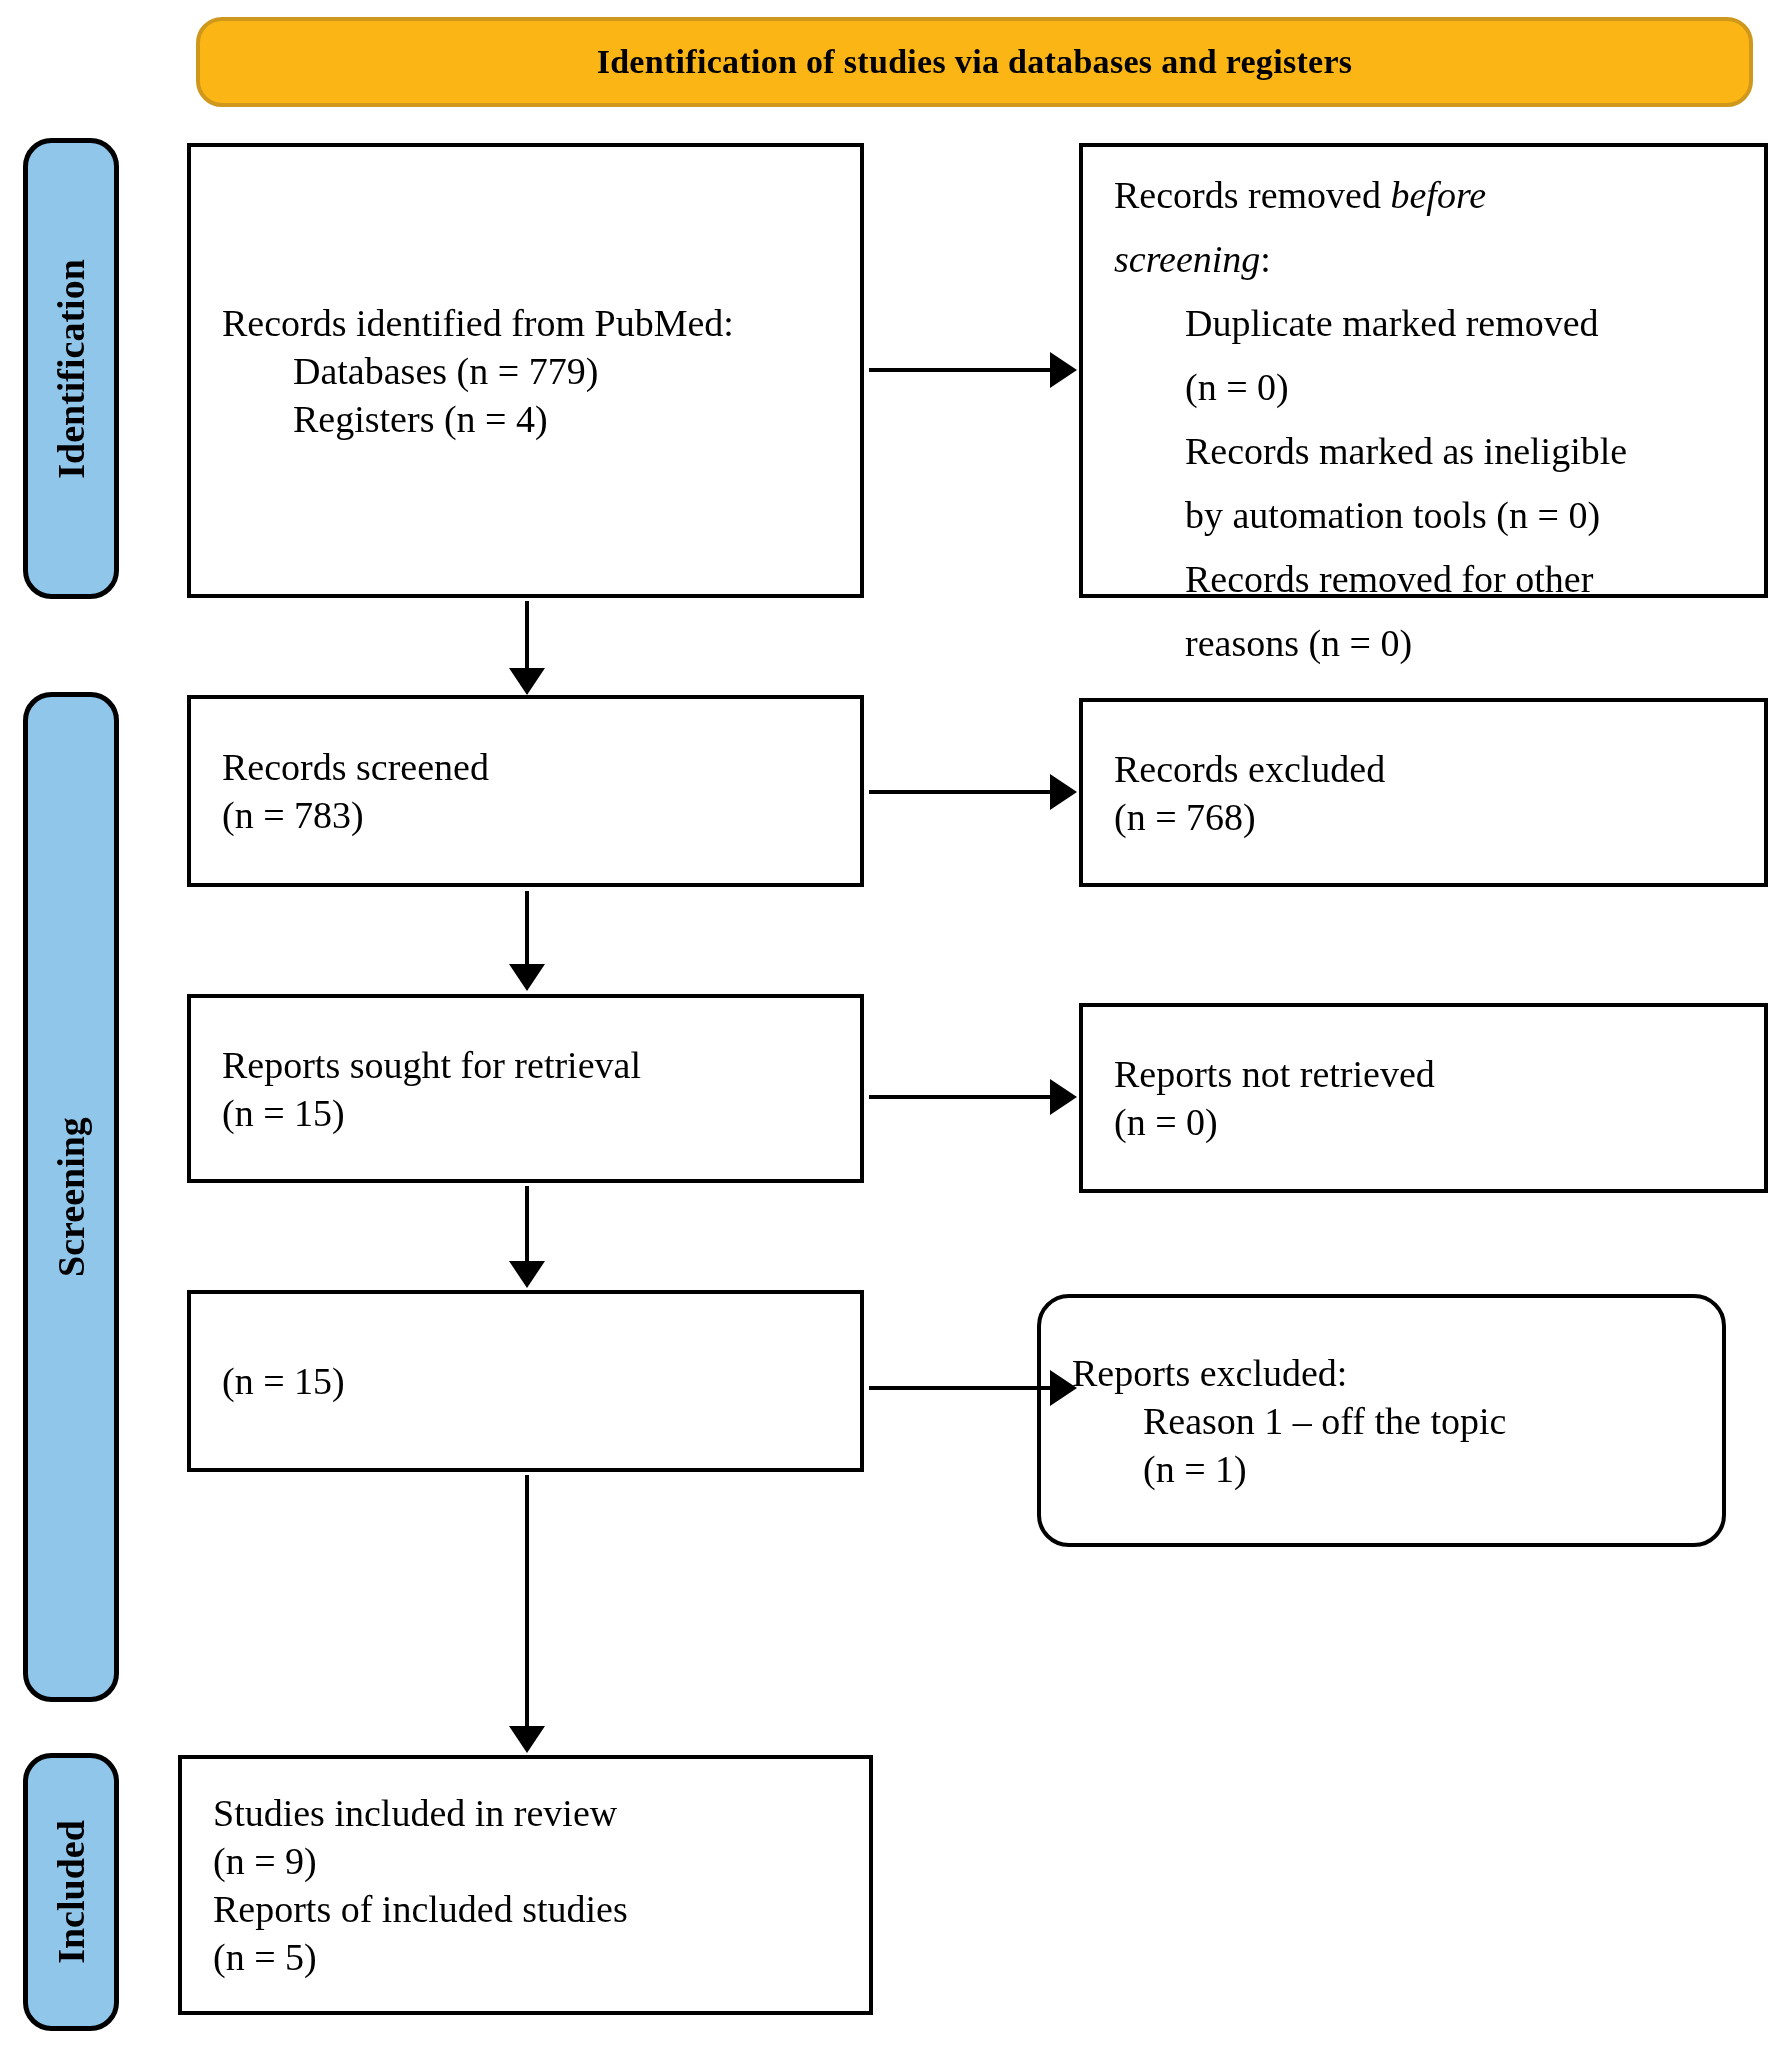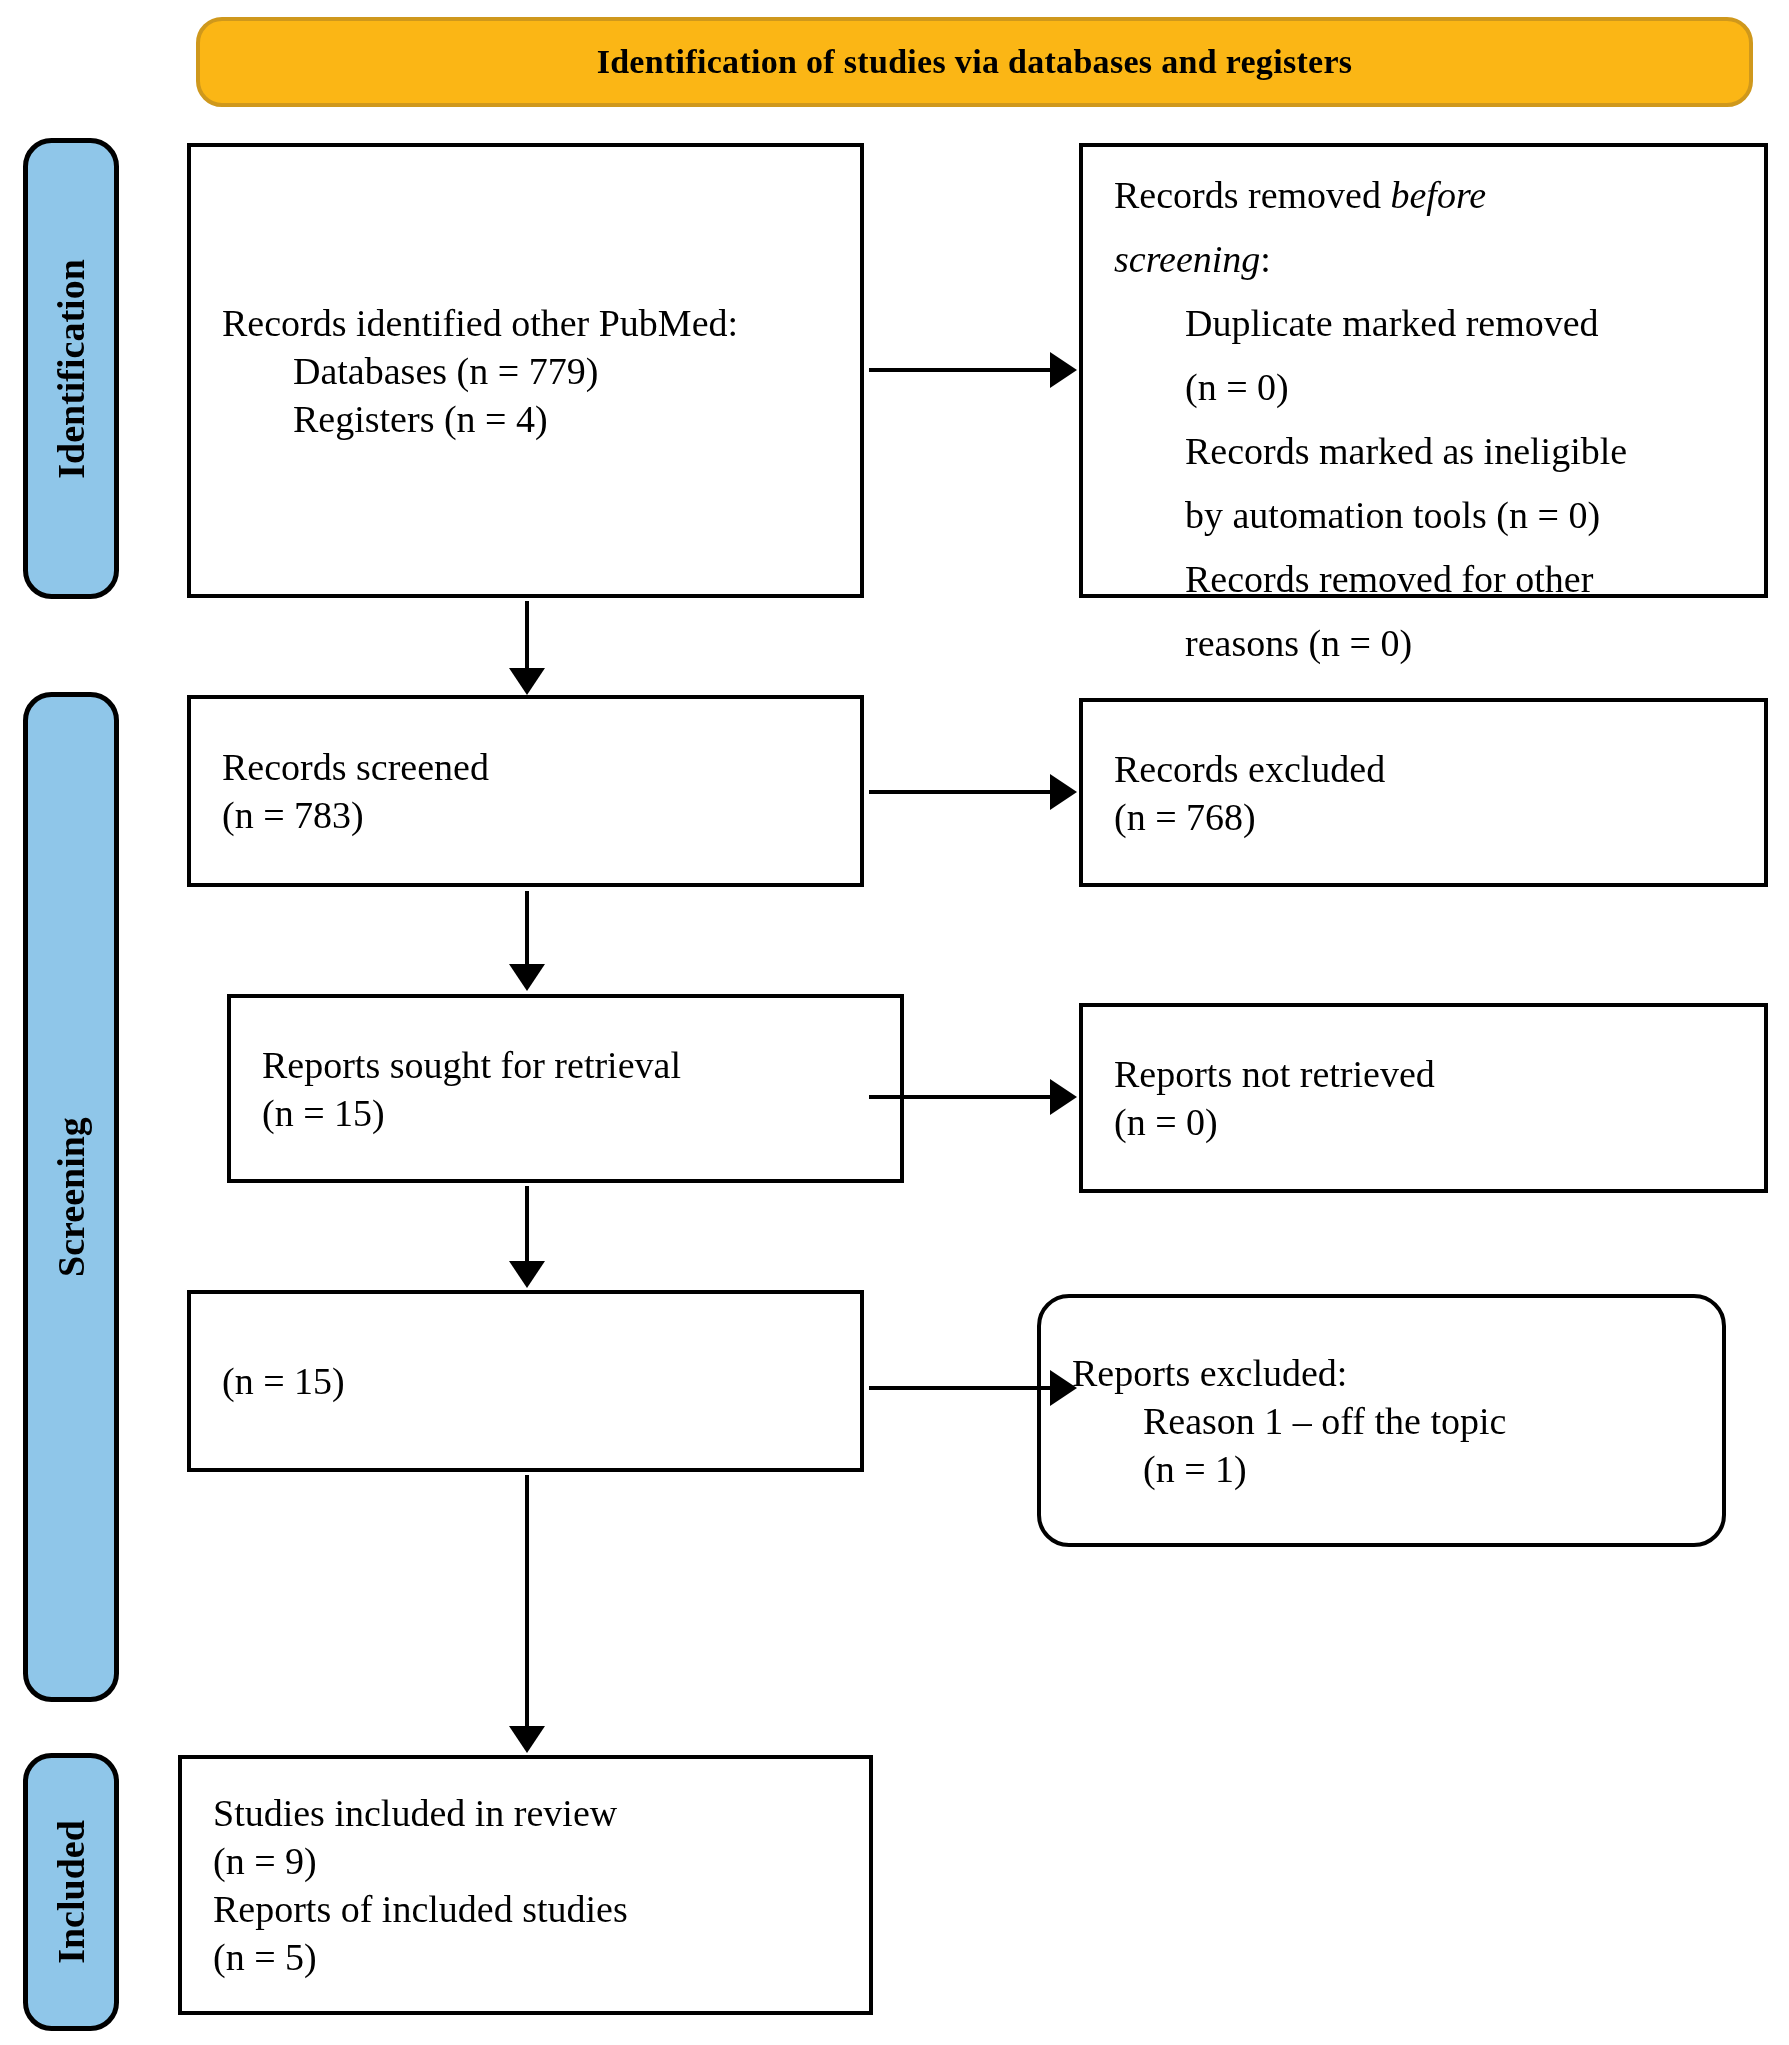--- a/index.html
+++ b/index.html
@@ -64,21 +64,21 @@
     line-height:48px;
   }
   .flowbox .line{white-space:nowrap;}
   .flowbox .line.indent{margin-left:71px;}
   .flowbox .italic{font-style:italic;}
   .flowbox.top-align{justify-content:flex-start;padding-top:24px;gap:16px;}
   #box-records-identified{left:187px;top:143px;width:677px;height:455px;}
   #box-records-removed{left:1079px;top:143px;width:689px;height:455px;}
   #box-records-screened{left:187px;top:695px;width:677px;height:192px;}
   #box-records-excluded{left:1079px;top:698px;width:689px;height:189px;}
-  #box-reports-sought{left:187px;top:994px;width:677px;height:189px;margin-left:40px;}
+  #box-reports-sought{left:187px;top:994px;width:677px;height:189px;}
   #box-reports-not-retrieved{left:1079px;top:1003px;width:689px;height:190px;}
   #box-reports-assessed{left:187px;top:1290px;width:677px;height:182px;}
   #box-reports-excluded{left:1037px;top:1294px;width:689px;height:253px;border-radius:32px;}
   #box-studies-included{left:178px;top:1755px;width:695px;height:260px;}
   
   .harrow{
     position:absolute;
     height:3.6px;
     background:#000;
   }
@@ -127,21 +127,21 @@
     <span>Identification</span>
   </div>
   <div class="stage-label" id="label-screening" style="background: rgb(143, 198, 233);">
     <span>Screening</span>
   </div>
   <div class="stage-label" id="label-included" style="background: rgb(143, 198, 233);">
     <span>Included</span>
   </div>
 
   <div class="flowbox" id="box-records-identified">
-      <div class="line"><span>Records identified other PubMed:</span></div>
+      <div class="line"><span>Records identified from PubMed:</span></div>
       <div class="line indent"><span>Databases (n = 779)</span></div>
       <div class="line indent"><span>Registers (n = 4)</span></div>
     </div>
 
   <div class="flowbox top-align" id="box-records-removed">
       <div class="line"><span>Records removed </span><span class="italic">before</span></div>
       <div class="line"><span class="italic">screening</span><span>:</span></div>
       <div class="line indent"><span>Duplicate marked removed</span></div>
       <div class="line indent"><span>(n = 0)</span></div>
       <div class="line indent"><span>Records marked as ineligible</span></div>

